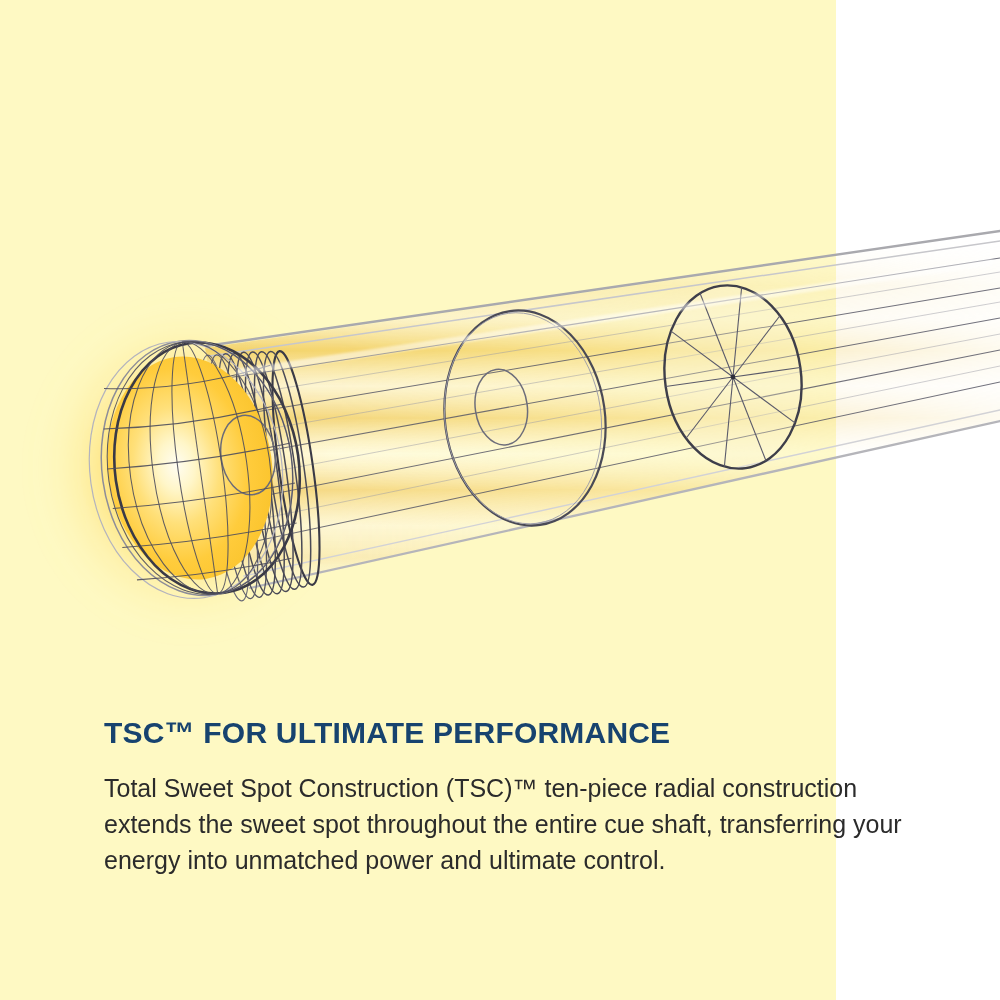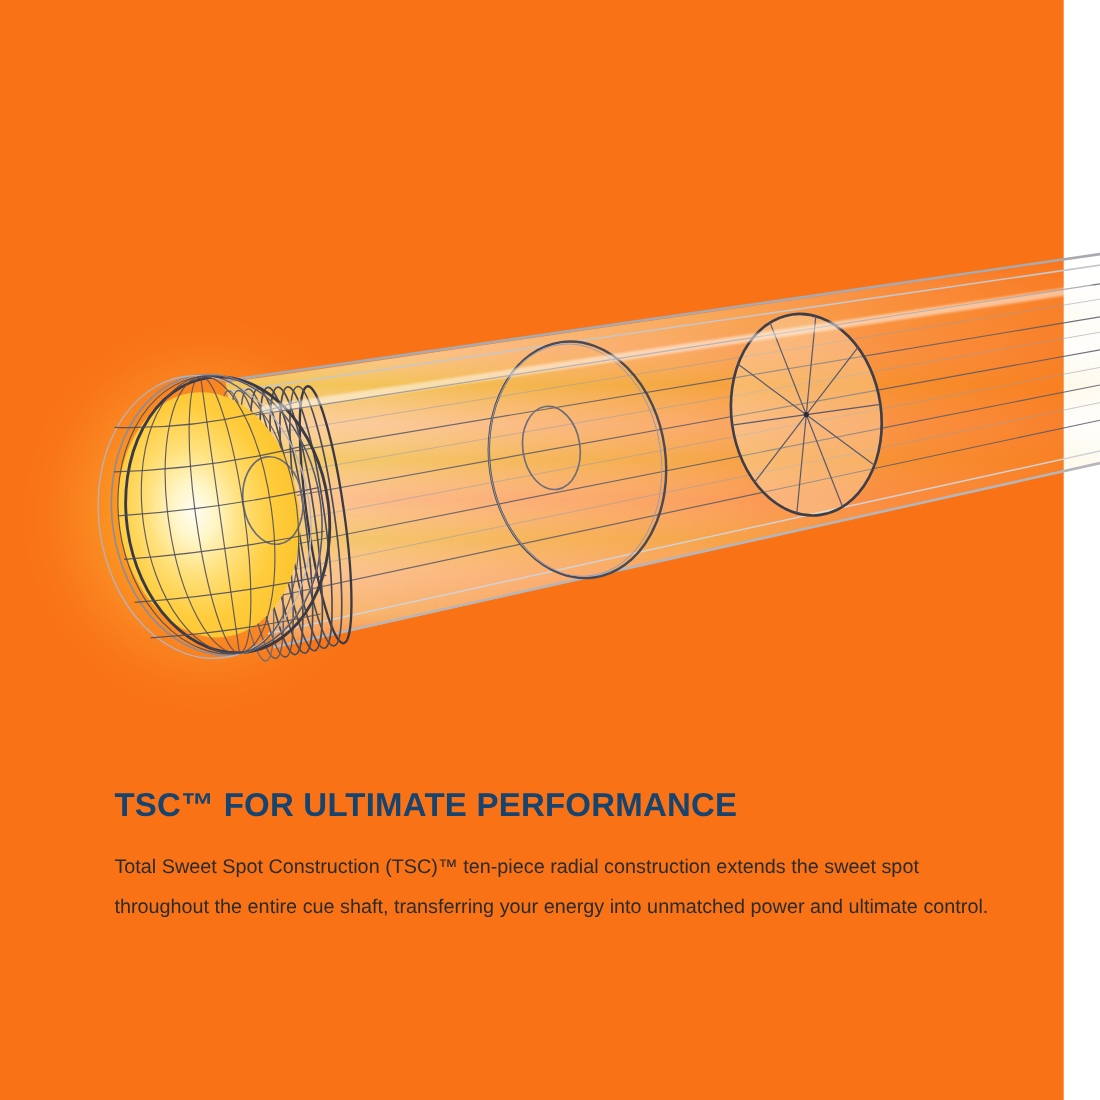--- a/index.html
+++ b/index.html
@@ -11,23 +11,23 @@
   body {
     width: 1000px;
     height: 1000px;
     font-family: "Liberation Sans", sans-serif;
     overflow: hidden;
     position: relative;
   }
 
   #page {
     position: relative;
-    width: 967px;
+    width: 836px;
     height: 1000px;
-    background: #f97316;
+    background: #fef9c3;
   }
 
   
   #illustration {
     position: absolute;
     left: 0;
     top: 0;
     width: 1000px;
     height: 690px;
   }
@@ -52,21 +52,21 @@
     font-weight: 600;
     letter-spacing: 0.2px;
     line-height: 38px;
     color: #17436f;
     white-space: nowrap;
   }
 
   #feature-body {
     margin: 18px 0 0 0;
     font-family: "Liberation Sans", sans-serif;
-    font-size: 18px;
+    font-size: 25px;
     font-weight: 400;
     line-height: 36px;
     color: #2b2b2b;
     max-width: 800px;
   }
 </style>
 </head>
 <body>
 
 <div id="page">

